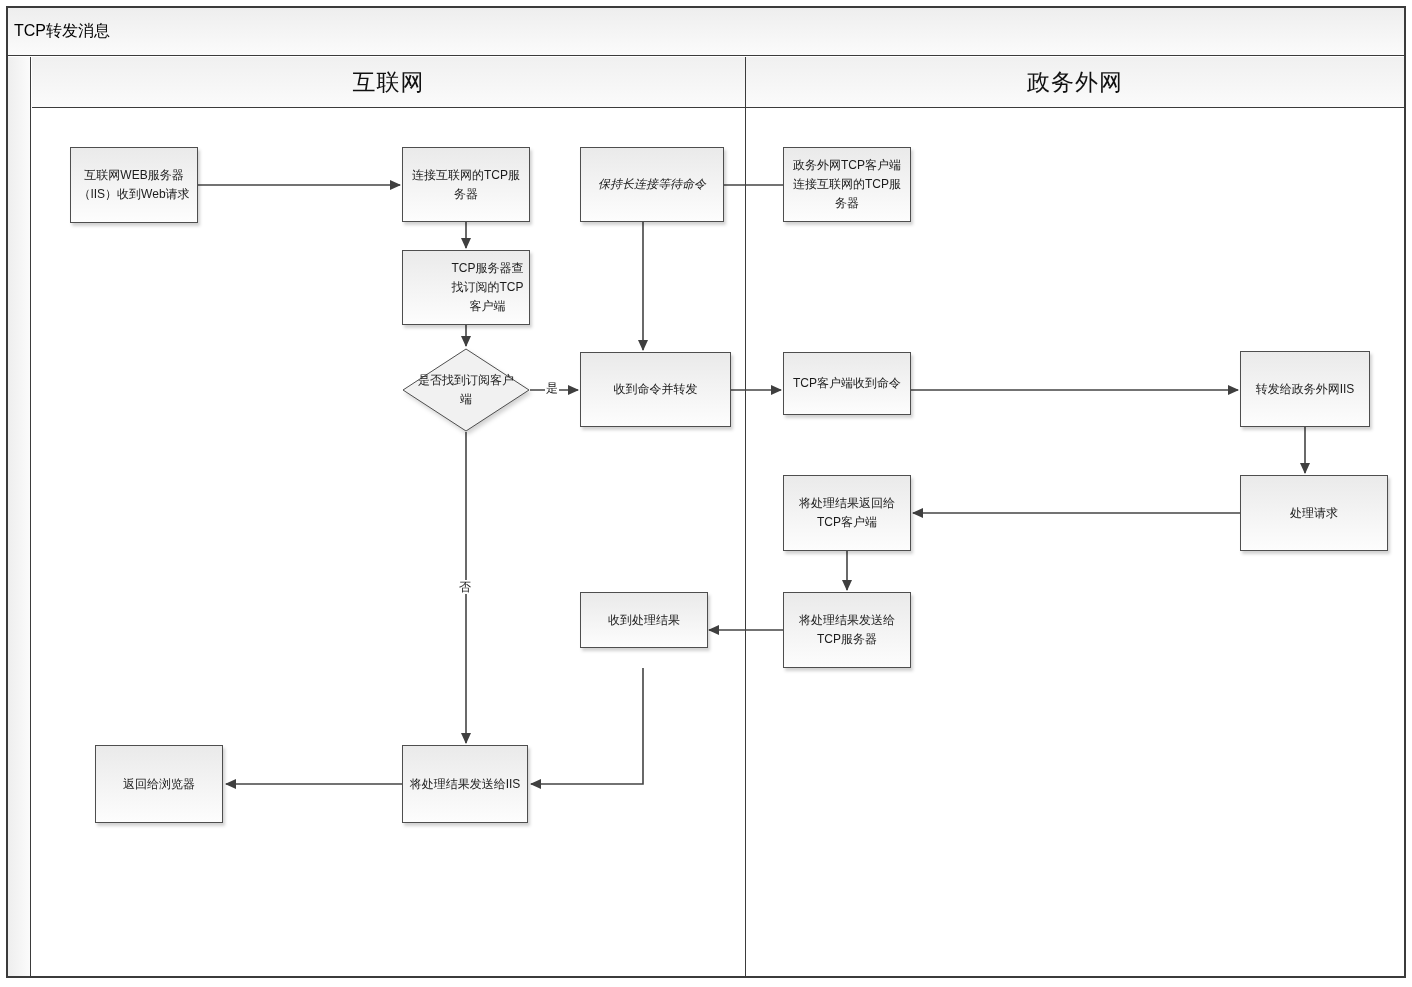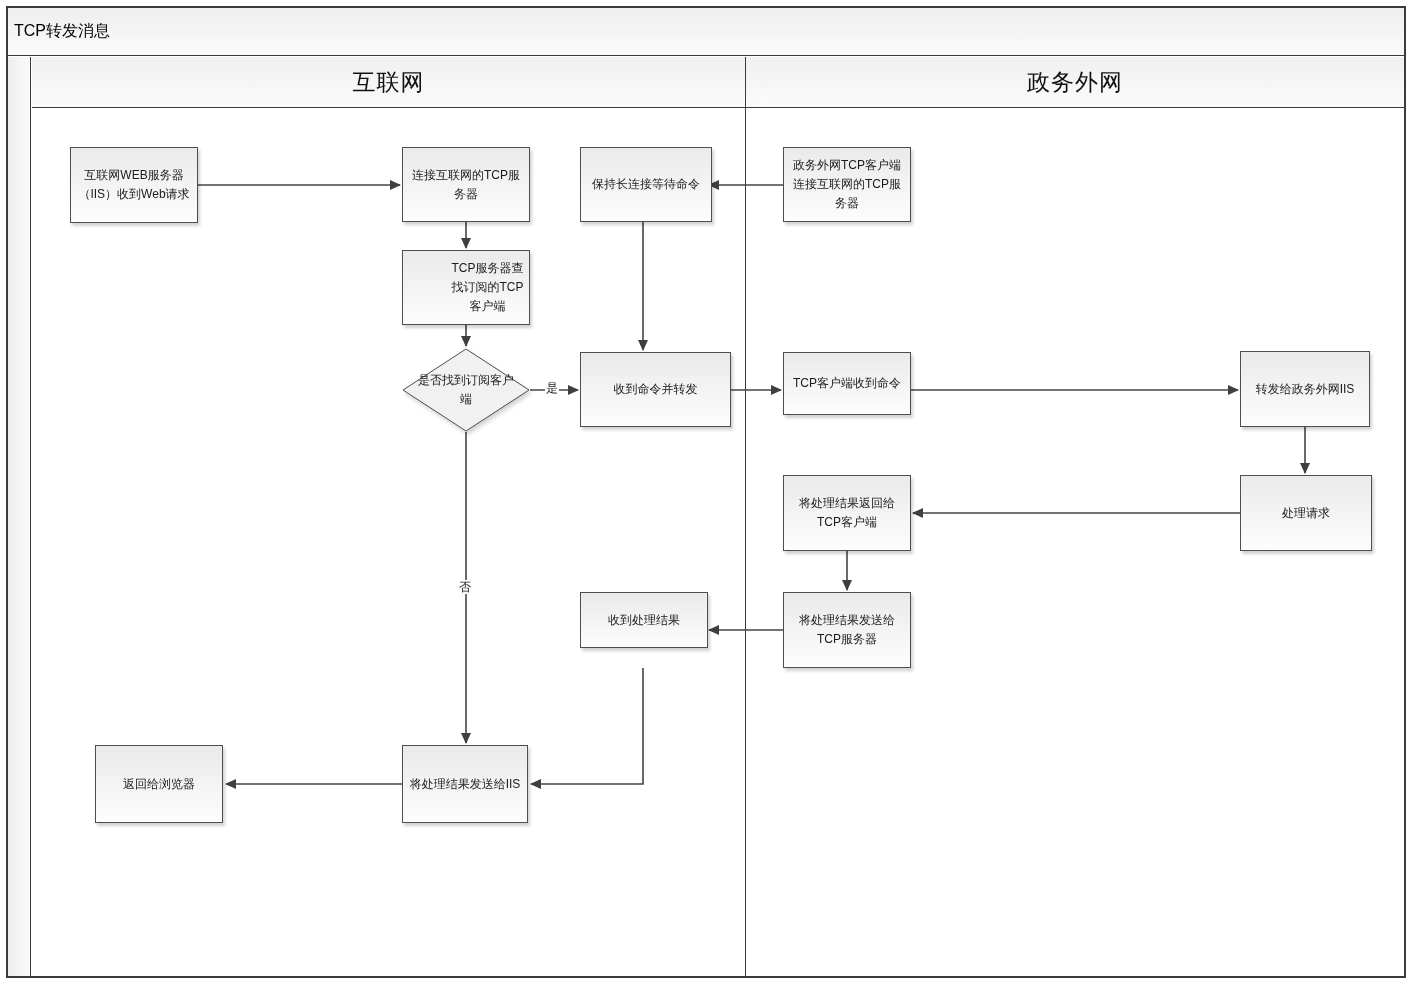--- a/index.html
+++ b/index.html
@@ -98,36 +98,36 @@
       </div>
       <div class="node rect" style="left: 402px; top: 250px; width: 128px; height: 75px; padding-left: 43px;">
         <span class="node-label">TCP服务器查找订阅的TCP客户端</span>
       </div>
       <div class="node diamond" style="left: 402px; top: 348px; width: 128px; height: 84px;">
         <svg width="128" height="84">
           <polygon points="64,1 127,42 64,83 1,42" class="diamond-poly"></polygon>
         </svg>
         <span class="node-label">是否找到订阅客户端</span>
       </div>
-      <div class="node rect" style="left: 580px; top: 147px; width: 132px; height: 75px;">
+      <div class="node rect" style="left: 580px; top: 147px; width: 144px; height: 75px; font-style: italic;">
         <span class="node-label">保持长连接等待命令</span>
       </div>
       <div class="node rect" style="left: 783px; top: 147px; width: 128px; height: 75px;">
         <span class="node-label">政务外网TCP客户端连接互联网的TCP服务器</span>
       </div>
       <div class="node rect" style="left: 580px; top: 352px; width: 151px; height: 75px;">
         <span class="node-label">收到命令并转发</span>
       </div>
       <div class="node rect" style="left: 783px; top: 352px; width: 128px; height: 63px;">
         <span class="node-label">TCP客户端收到命令</span>
       </div>
       <div class="node rect" style="left: 1240px; top: 351px; width: 130px; height: 76px;">
         <span class="node-label">转发给政务外网IIS</span>
       </div>
-      <div class="node rect" style="left: 1240px; top: 475px; width: 132px; height: 76px;">
+      <div class="node rect" style="left: 1240px; top: 475px; width: 148px; height: 76px;">
         <span class="node-label">处理请求</span>
       </div>
       <div class="node rect" style="left: 783px; top: 475px; width: 128px; height: 76px;">
         <span class="node-label">将处理结果返回给TCP客户端</span>
       </div>
       <div class="node rect" style="left: 783px; top: 592px; width: 128px; height: 76px;">
         <span class="node-label">将处理结果发送给TCP服务器</span>
       </div>
       <div class="node rect" style="left: 580px; top: 592px; width: 128px; height: 56px;">
         <span class="node-label">收到处理结果</span>

